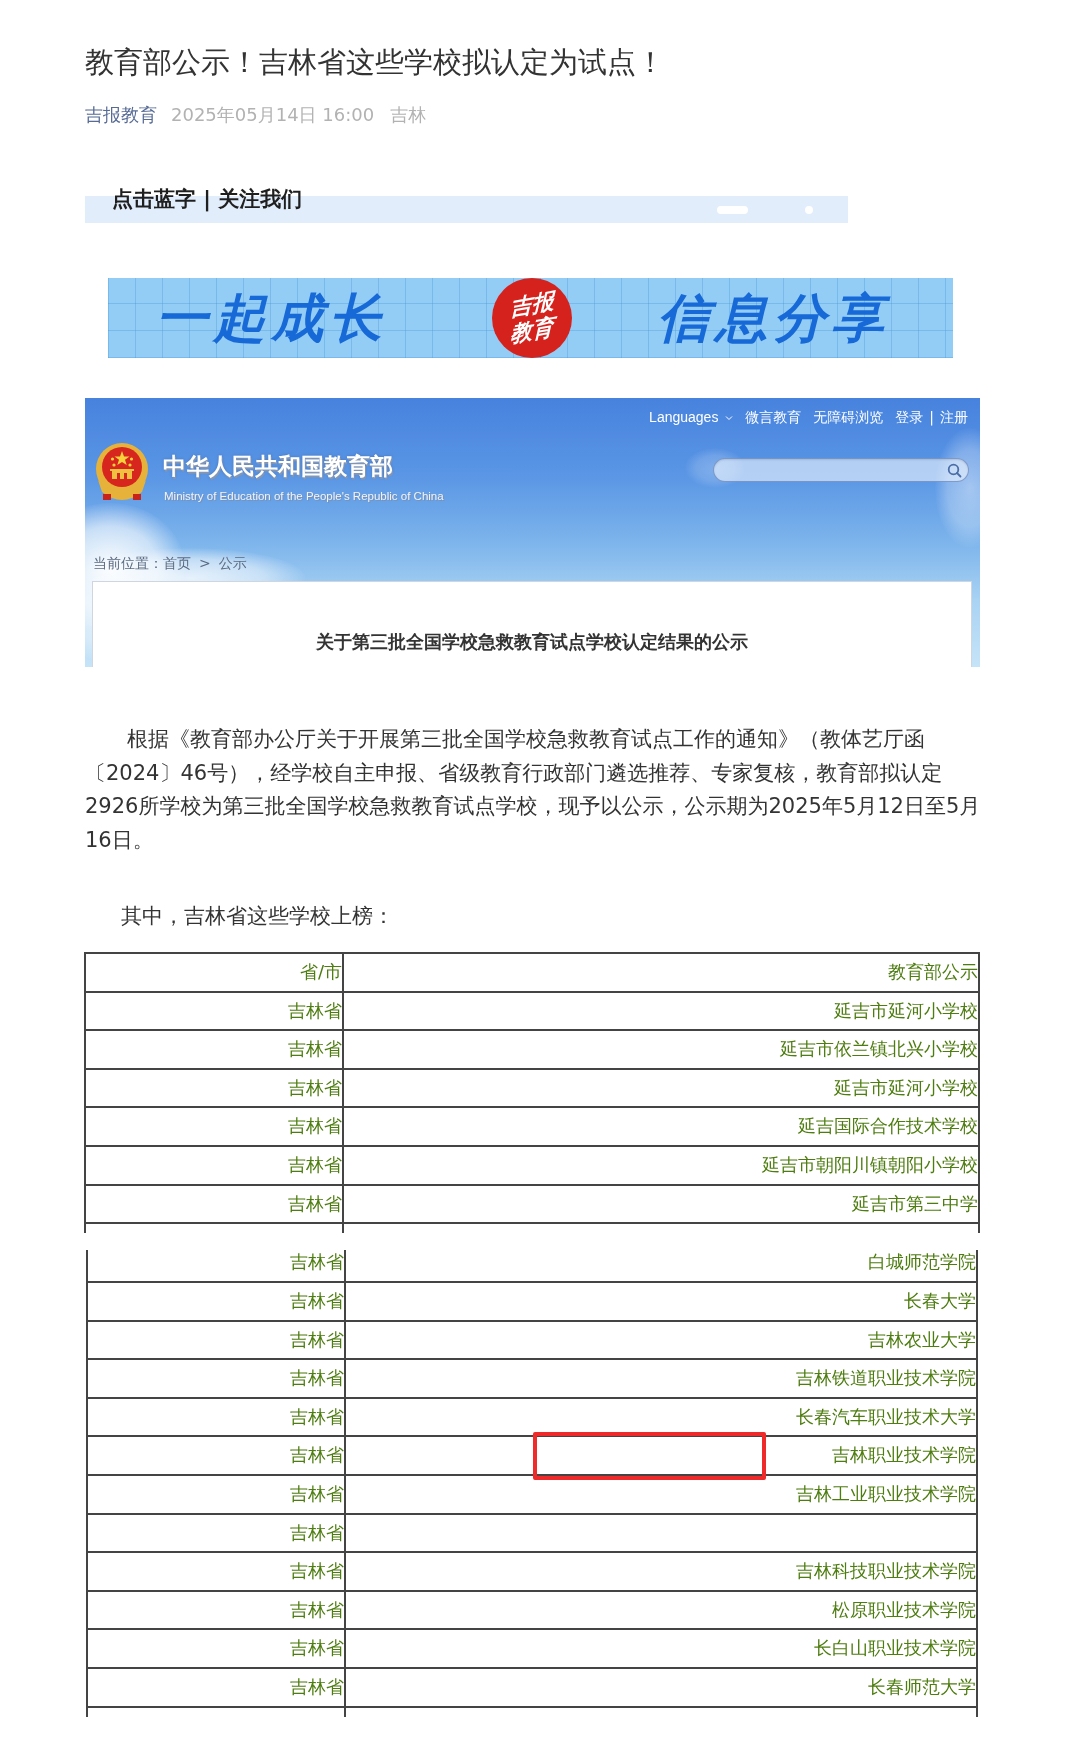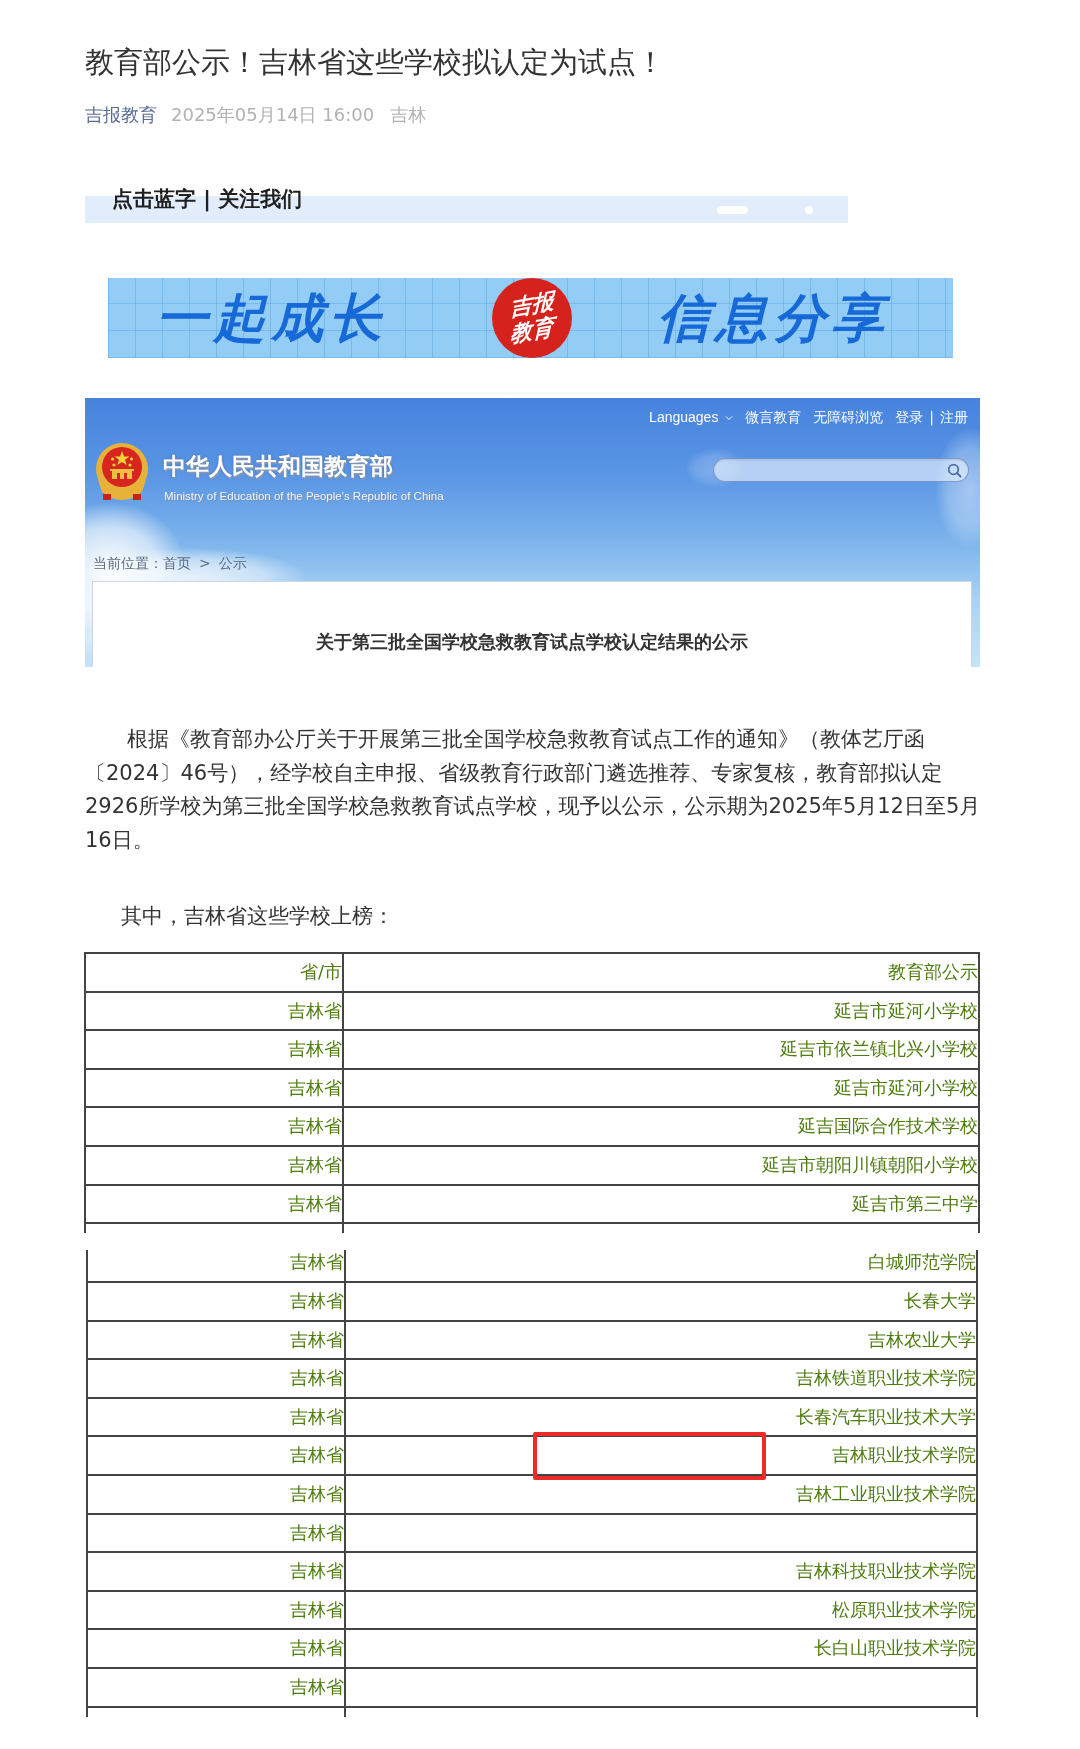--- a/index.html
+++ b/index.html
@@ -227,20 +227,21 @@
     <div class="trow">
       <div class="tc c1">吉林省</div>
       <div class="tc c2">松原职业技术学院</div>
     </div>
     <div class="trow">
       <div class="tc c1">吉林省</div>
       <div class="tc c2">长白山职业技术学院</div>
     </div>
     <div class="trow">
       <div class="tc c1">吉林省</div>
+      <div class="tc c2">长春师范大学</div>
     </div>
     <div class="trow partial">
       <div class="tc c1"></div>
       <div class="tc c2"></div>
     </div>
   </div>
 </div>
 
 <div class="abs highlight"></div>
 

